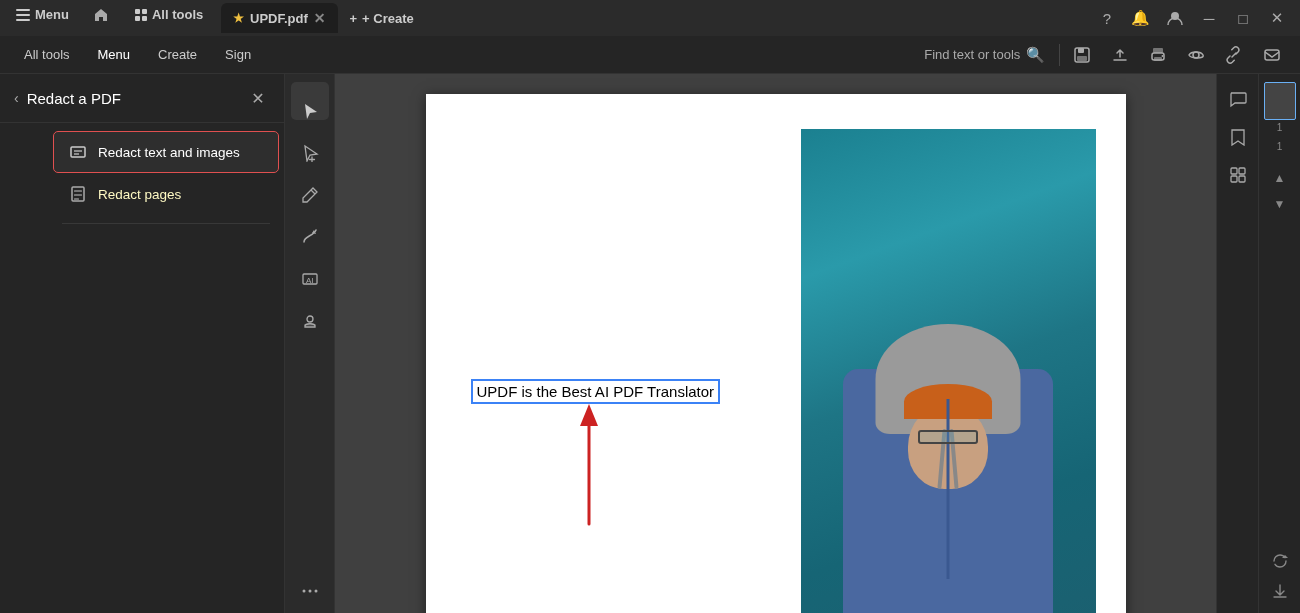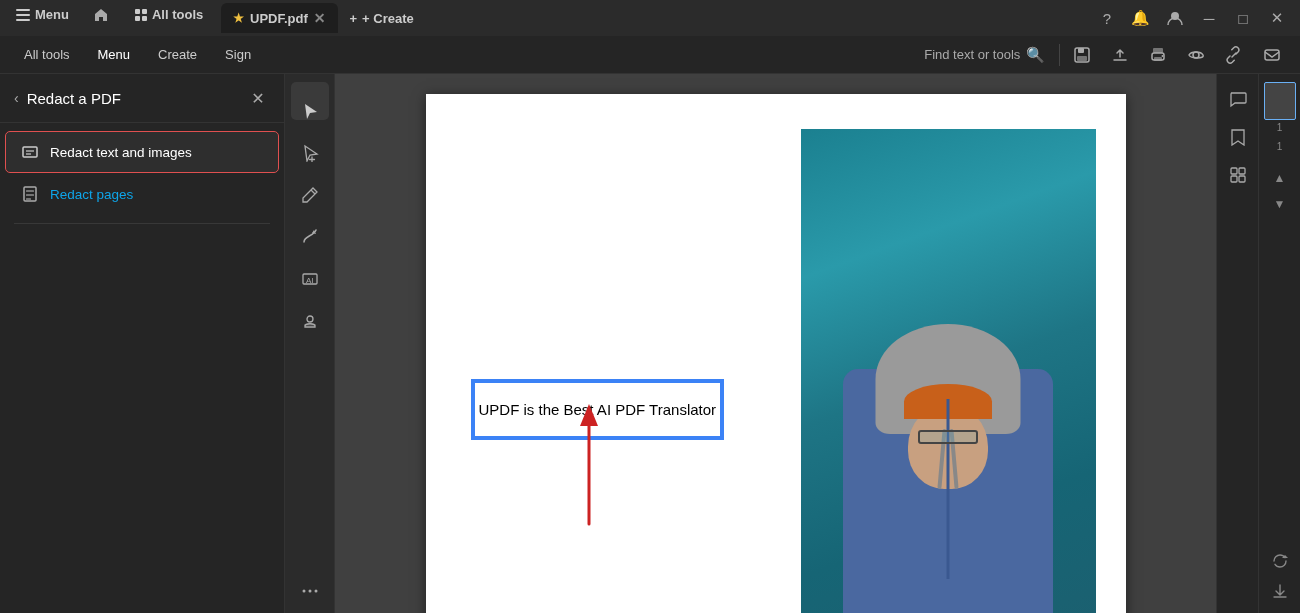--- a/index.html
+++ b/index.html
@@ -234,29 +234,30 @@
       height: 24px;
       display: flex;
       align-items: center;
       justify-content: center;
       border-radius: 4px;
     }
     .sidebar-items {
       display: flex;
       flex-direction: column;
       padding: 8px 0;
+      margin-left: 48px;
     }
     .sidebar-item {
       display: flex;
       align-items: center;
       gap: 10px;
       padding: 10px 14px;
       cursor: pointer;
       font-size: 13.5px;
-      color: #0ea5e9;
+      color: #fef9c3;
       border-radius: 4px;
       margin: 1px 6px;
       position: relative;
     }
     .sidebar-item.active {
       background: #2e2e2e;
       outline: 1.5px solid #e05050;
       color: #fff;
     }
     .sidebar-item-icon {
@@ -331,22 +332,22 @@
       min-height: 540px;
       position: relative;
       box-shadow: 0 2px 12px rgba(0,0,0,0.5);
     }
     .pdf-text {
       position: absolute;
       top: 285px;
       left: 45px;
       font-size: 15px;
       color: #000;
-      border: 4px solid #3b82f6;
-      padding: 18px 4px;
+      border: 2px solid #3b82f6;
+      padding: 2px 4px;
       background: transparent;
     }
     .pdf-arrow {
       position: absolute;
       top: 310px;
       left: 148px;
     }
     .pdf-image {
       position: absolute;
       top: 35px;

